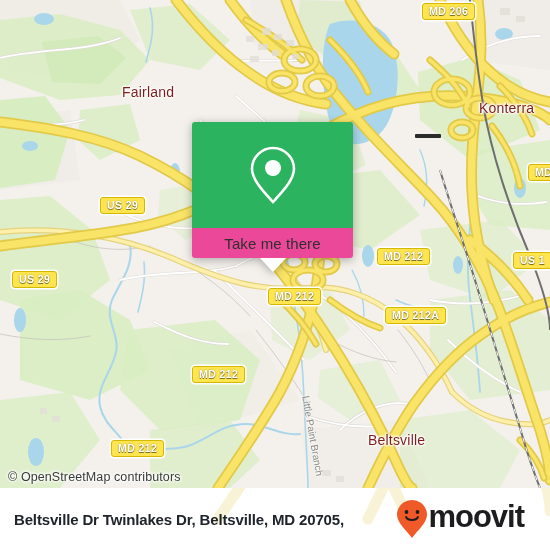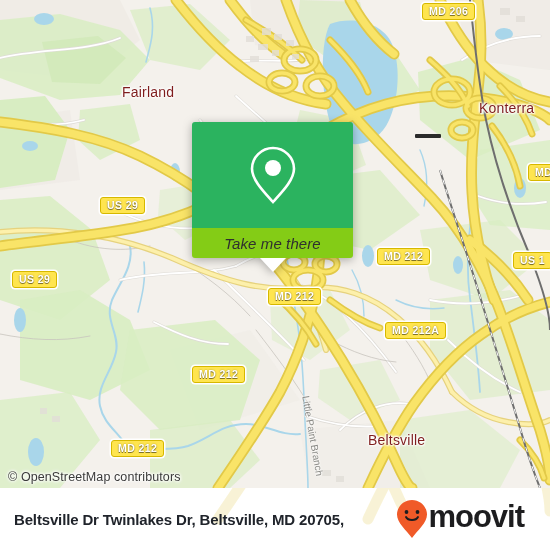--- a/index.html
+++ b/index.html
@@ -31,22 +31,22 @@
 
   .osm-credit{position:absolute;left:8px;bottom:4px;font-size:12.5px;
               color:#3a3a3a;letter-spacing:.1px;
               text-shadow:0 0 4px #fff,0 0 4px #fff,0 0 3px #fff,0 0 3px #fff;text-align:center;}
 
   
   #popup{position:absolute;left:192px;top:122px;width:161px;
          filter:drop-shadow(0 2px 5px rgba(0,0,0,.30));}
   #popup-head{height:106px;background:#2bb35f;border-radius:3px 3px 0 0;
               display:flex;align-items:center;justify-content:center;}
-  #popup-foot{height:30px;background:#84cc16;border-radius:0 0 3px 3px;
-              display:flex;align-items:center;justify-content:center;font-style:italic;}
+  #popup-foot{height:30px;background:#ec4899;border-radius:0 0 3px 3px;
+              display:flex;align-items:center;justify-content:center;}
   #popup-foot span{font-size:15px;color:#2f2f2f;letter-spacing:.1px;}
   #popup-tail{position:absolute;left:50%;top:136px;margin-left:-13px;
               width:0;height:0;border-left:13px solid transparent;
               border-right:13px solid transparent;border-top:14px solid #fff;}
 
   
   #footer{position:absolute;left:0;top:488px;width:550px;height:62px;
           background:#fff;overflow:hidden;}
   #footer-wm{position:absolute;left:0;top:-488px;opacity:.22;}
   #footer-inner{position:absolute;left:0;top:0;width:538px;height:62px;
@@ -309,21 +309,21 @@
 
     <div class="stream-label" style="left:311px;top:395px;transform:rotate(80deg)">Little Paint Branch</div>
 
     <div class="shield" style="left:415px;top:3px">MD 206</div>
     <div class="shield" style="left:521px;top:164px">MD 2</div>
     <div class="shield" style="left:93px;top:197px">US 29</div>
     <div class="shield" style="left:5px;top:271px">US 29</div>
     <div class="shield" style="left:370px;top:248px">MD 212</div>
     <div class="shield" style="left:506px;top:252px">US 1</div>
     <div class="shield" style="left:261px;top:288px">MD 212</div>
-    <div class="shield" style="left:378px;top:322px">MD 212A</div>
+    <div class="shield" style="left:378px;top:307px">MD 212A</div>
     <div class="shield" style="left:185px;top:366px">MD 212</div>
     <div class="shield" style="left:104px;top:440px">MD 212</div>
 
     <div class="osm-credit">© OpenStreetMap contributors</div>
 
     <div id="popup">
       <div id="popup-head">
         <svg width="54" height="62" viewBox="0 0 54 62">
           <path d="M27 4 C15.5 4 6 13.3 6 24.8 C6 36 18 48 27 58 C36 48 48 36 48 24.8 C48 13.3 38.5 4 27 4 Z" fill="none" stroke="#ffffff" stroke-width="2.6"></path>
           <circle cx="27" cy="24" r="8" fill="#ffffff"></circle>

